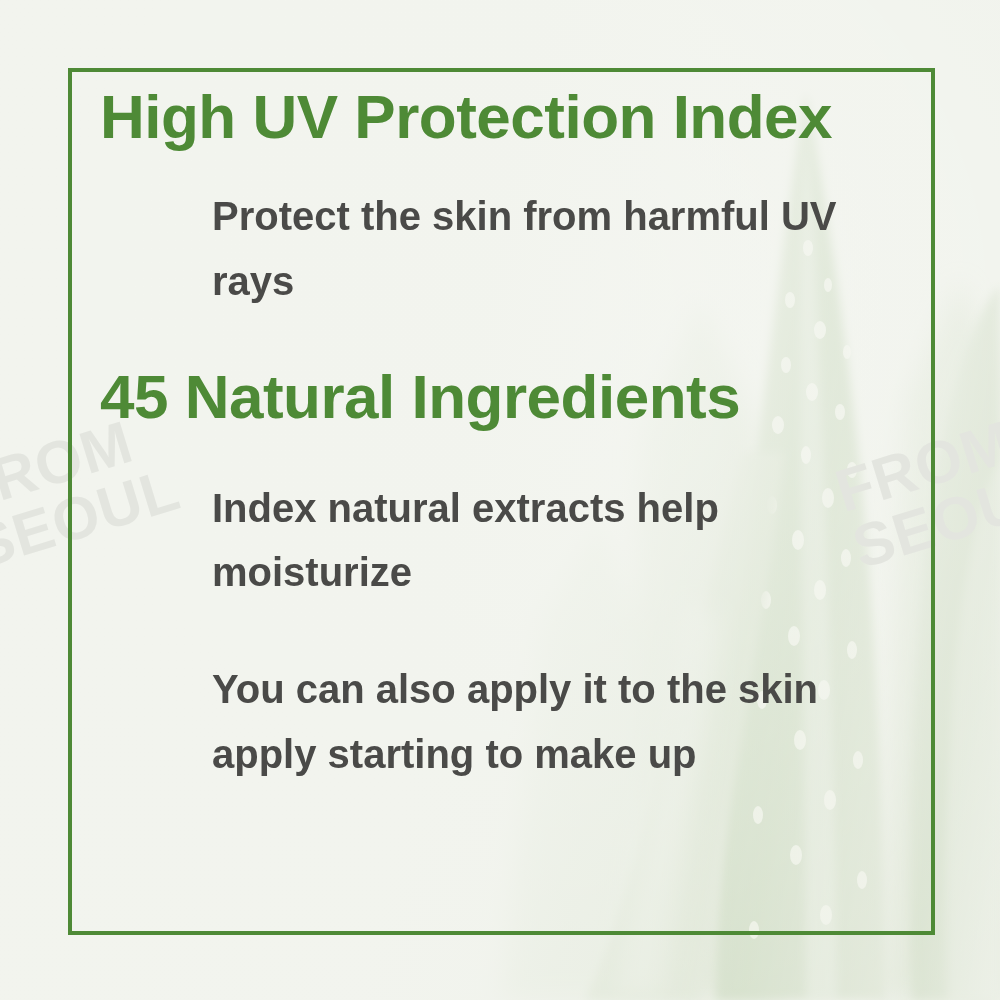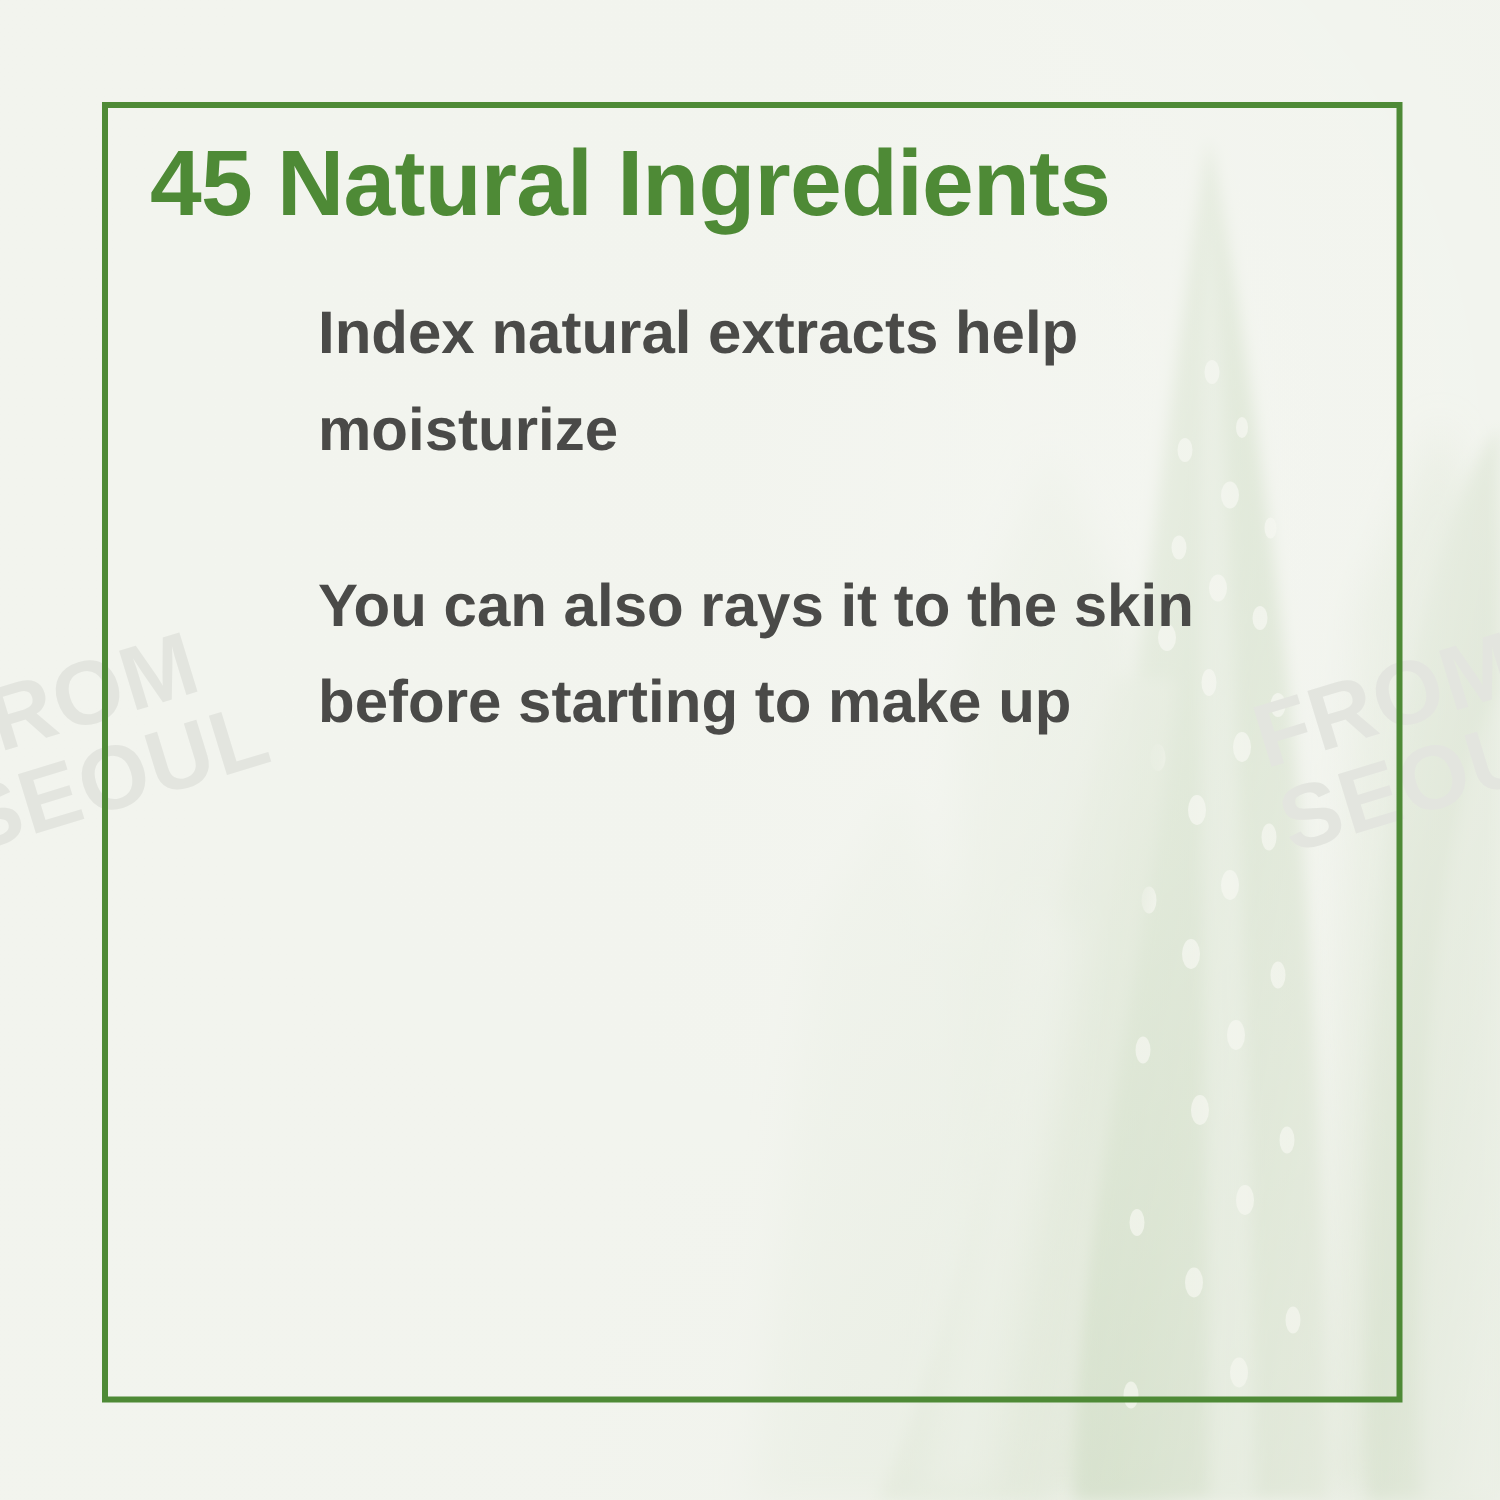--- a/index.html
+++ b/index.html
@@ -105,21 +105,21 @@
     color: #4a4a48;
     font-size: 40px;
     font-weight: 700;
     line-height: 1.62;
     max-width: 700px;
   }
 
   
   .block-1 .feature-title { margin-bottom: 36px; }
   .block-1 .feature-desc  { margin-bottom: 52px; }
-  .block-2 .feature-title { margin-bottom: 36px; }
+  .block-2 .feature-title { margin-bottom: 48px; }
   .block-2 .feature-desc  { margin-bottom: 52px; }
   .block-3 .feature-title { margin-bottom: 36px; }
 </style>
 </head>
 <body>
 
 <div id="poster">
 
   <div class="photo-layer">
     <svg class="photo-svg" viewBox="0 0 1000 1000" preserveAspectRatio="none">
@@ -237,25 +237,27 @@
 <span>SEOUL</span></div>
 
   <div class="watermark right"><span>FROM</span>
 <span>SEOUL</span></div>
 
   <div class="frame"></div>
 
   <div class="content">
 
     <div class="feature block-1">
+      <h2 class="feature-title">High UV Protection Index</h2>
+      <p class="feature-desc">Protect the skin from harmful UV rays</p>
     </div>
 
     <div class="feature block-2">
       <h2 class="feature-title">45 Natural Ingredients</h2>
       <p class="feature-desc">Index natural extracts help moisturize</p>
     </div>
 
     <div class="feature block-3">
-      <p class="feature-desc">You can also rays it to the skin before starting to make up</p>
+      <p class="feature-desc">You can also apply it to the skin apply starting to make up</p>
     </div>
 
   </div>
 </div>
 
 </body></html>

